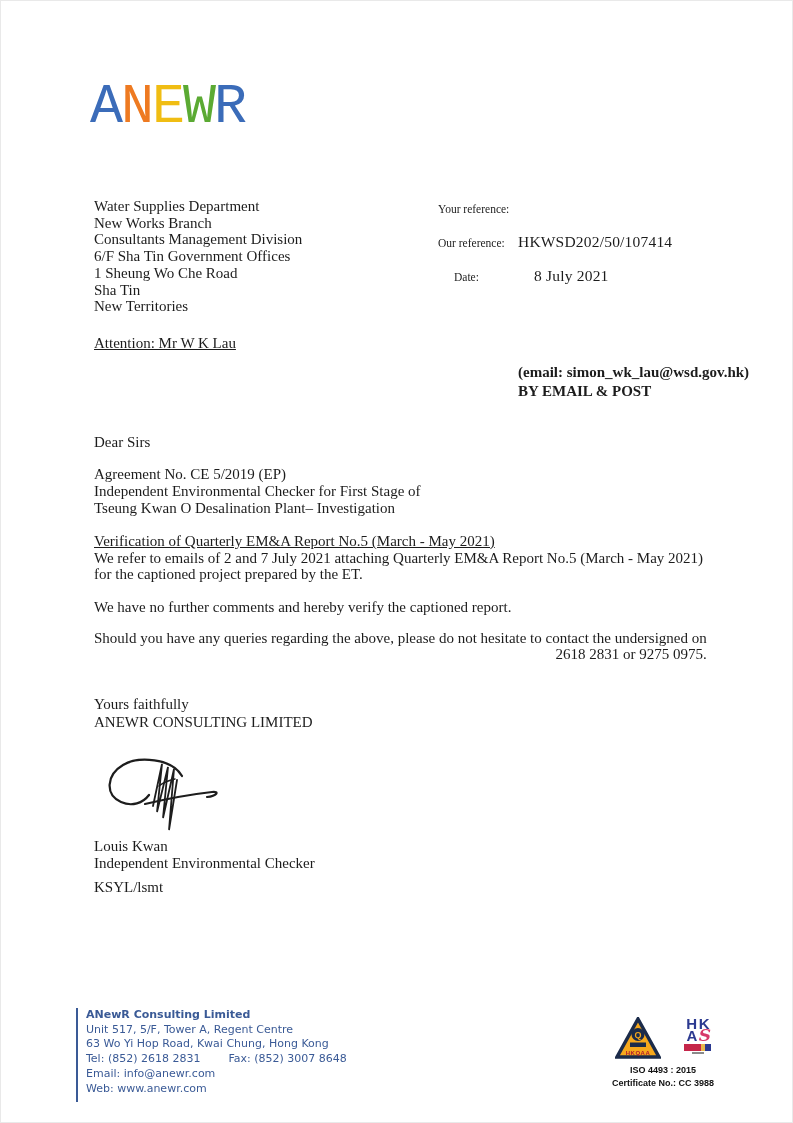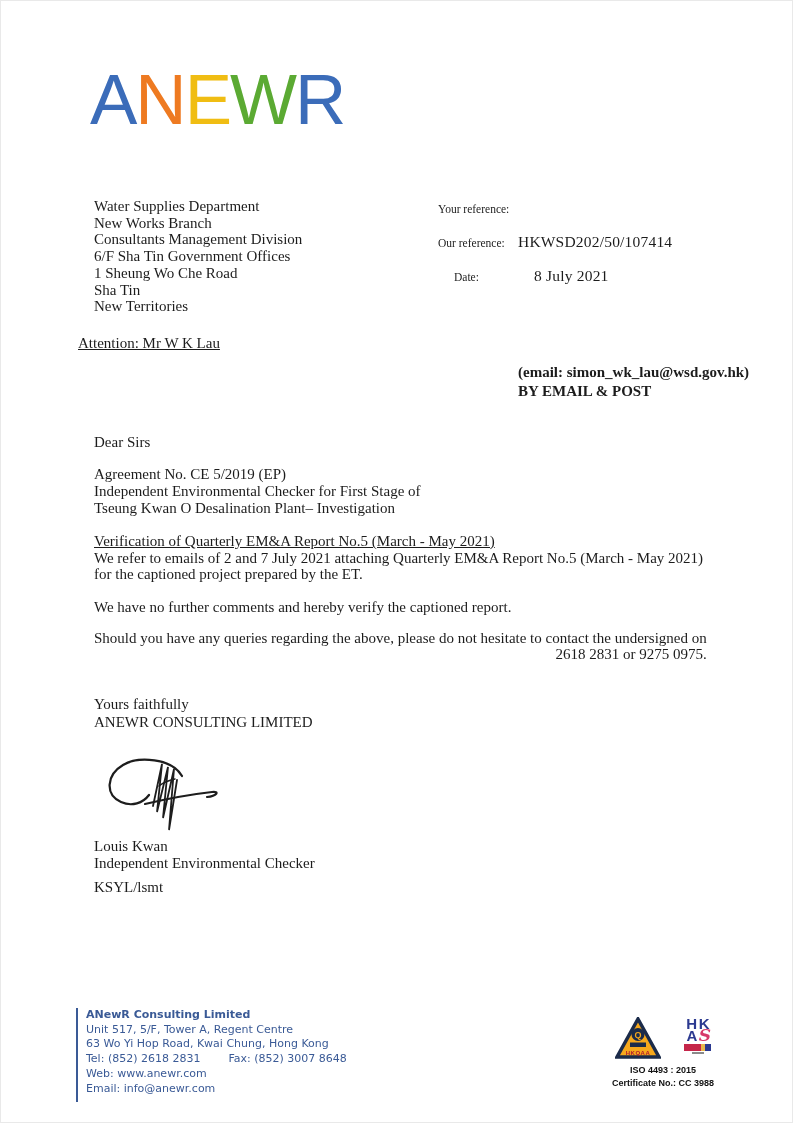--- a/index.html
+++ b/index.html
@@ -11,39 +11,39 @@
     height: 1123px;
     background: #ffffff;
     box-shadow: inset 0 0 0 1px #e9e9e9;
     overflow: hidden;
   }
 
   
   .logo {
     position: absolute;
     left: 90px;
-    top: 64px;
-    font-family: Liberation Sans, sans-serif;
-    font-size: 71px;
+    top: 80px;
+    font-family: Liberation Mono, monospace;
+    font-size: 55px;
     line-height: 1;
     letter-spacing: -2px;
     font-weight: 500;
   }
 
   
   .recipient {
     position: absolute;
     left: 94px;
     top: 198px;
     font-size: 15px;
     line-height: 16.7px;
   }
   .attention {
     position: absolute;
-    left: 78px;
+    left: 94px;
     top: 335px;
     font-size: 15px;
     text-decoration: underline;
   }
 
   
   .refs { position: absolute; left: 438px; top: 199px; }
   .ref-row { position: absolute; left: 0; white-space: nowrap; }
   .ref-row.r1 { top: 0; }
   .ref-row.r2 { top: 34px; }
@@ -270,22 +270,22 @@
     <div>Independent Environmental Checker</div>
   </div>
   <div class="initials">KSYL/lsmt</div>
 
   <div class="footer-rule" style="background-color: rgb(58, 90, 150);"></div>
   <div class="footer" style="color: rgb(58, 90, 150);">
     <div class="company">ANewR Consulting Limited</div>
     <div>Unit 517, 5/F, Tower A, Regent Centre</div>
     <div>63 Wo Yi Hop Road, Kwai Chung, Hong Kong</div>
     <div class="telfax"><span>Tel: (852) 2618 2831</span><span class="gap"></span><span>Fax: (852) 3007 8648</span></div>
+    <div>Email: info@anewr.com</div>
     <div>Web: www.anewr.com</div>
-    <div>Email: info@anewr.com</div>
   </div>
 
   <div class="certs">
     <div class="cert-logos">
       <svg class="hkqaa-triangle" width="46" height="43" viewBox="0 0 46 43">
         <polygon points="23,2 44,40 2,40" fill="#f6a81c" stroke="#1b2b4a" stroke-width="3.5"></polygon>
         <circle cx="23" cy="17.5" r="6.5" fill="#1b2b4a"></circle>
         <text x="23" y="20.5" text-anchor="middle" font-family="Liberation Sans, sans-serif" font-size="9" font-weight="bold" fill="#f6a81c">Q</text>
         <rect x="15" y="25.5" width="16" height="4.5" fill="#1b2b4a"></rect>
         <text x="23" y="37.5" text-anchor="middle" font-family="Liberation Sans, sans-serif" font-size="6" font-weight="bold" letter-spacing="0.5" fill="#b01c2e">HKQAA</text>

